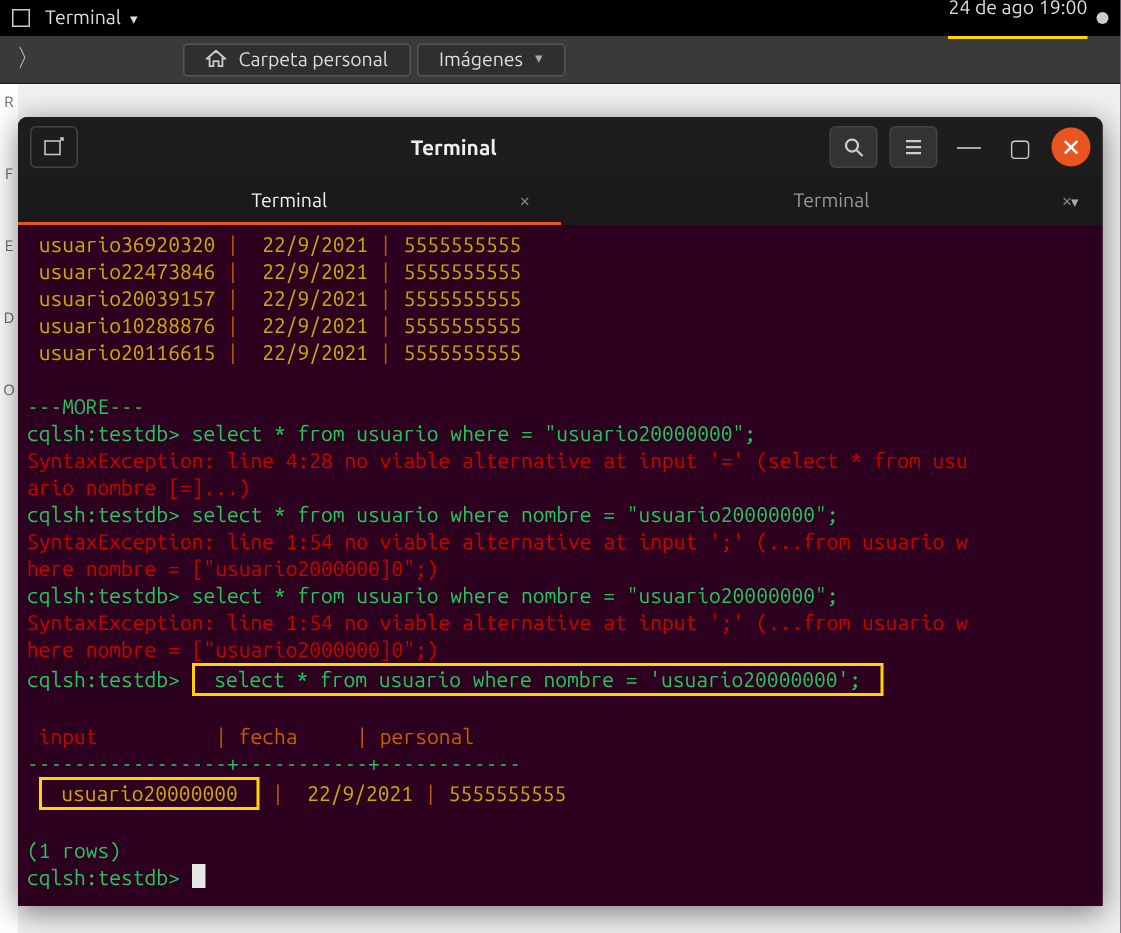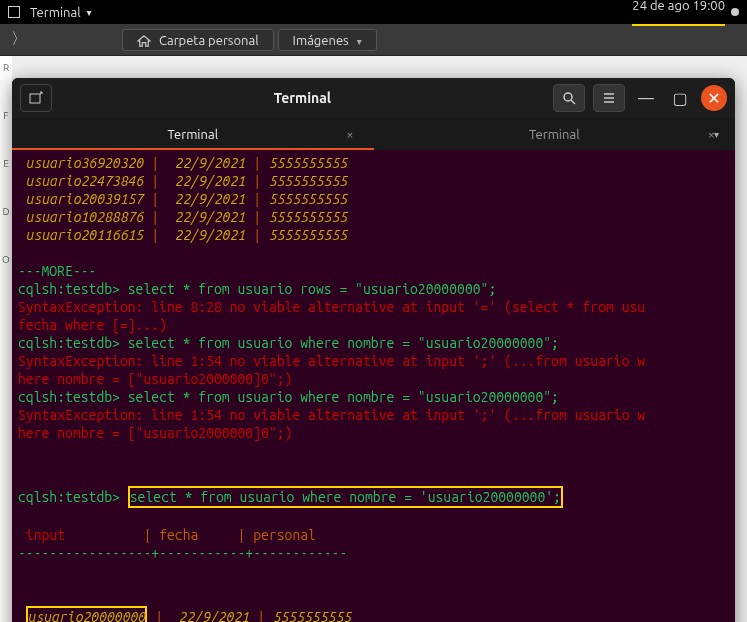--- a/index.html
+++ b/index.html
@@ -39,21 +39,21 @@
   display:flex;align-items:center;justify-content:center;
   color:#ccc; font-size:16px;
   margin: 0 4px;
 }
 .breadcrumb .crumb {
   border: 1px solid #555;
   background: #2f2f2f;
   color:#ddd;
   padding: 3px 14px;
   font-size: 13px;
-  display:flex; align-items:flex-end; gap:8px;
+  display:flex; align-items:flex-start; gap:8px;
   border-radius: 3px;
   margin-left: 4px;
 }
 .breadcrumb .crumb .home-ic {
   width:14px;height:12px;
   display:inline-block;
 }
 .breadcrumb .crumb .chev { font-size:10px; color:#aaa; }
 
 .termwin {
@@ -110,29 +110,28 @@
   font-family: "Ubuntu Mono","DejaVu Sans Mono","Consolas",monospace;
   font-size: 14px;
   line-height: 18px;
   color: #e6e6e6;
   padding: 4px 6px 10px 6px;
   white-space: pre;
   background: #2c001e;
   min-height: 440px;
   position:relative;
 }
-.y { color: #cfa900; font-style: italic; }
+.y { color: #cfa900; }
 .r { color: #cc0000; }
 .w { color: #22c55e; }
 .o { color: #c65d00; }
 .hl-yellow-box {
   border: 2px solid #ffd400;
   display:inline-block;
-  padding: 0 0;
-  margin-top: 44px;
+  padding: 0 13px;
 }
 .cursor {
   display:inline-block;width:9px;height:16px;background:#e6e6e6;vertical-align:-2px;
 }
 .leftstrip {
   position:absolute;
   left:0; top:56px; width:12px; bottom:0;
   background:#ffffff;
   font-size:10px;
   color:#666;
@@ -212,23 +211,23 @@
     </div>
   </div>
 
   <div class="termbody"><span> <span class="y">usuario36920320</span> <span class="o">|</span>  <span class="y">22/9/2021</span> <span class="o">|</span> <span class="y">5555555555</span></span>
 <span> <span class="y">usuario22473846</span> <span class="o">|</span>  <span class="y">22/9/2021</span> <span class="o">|</span> <span class="y">5555555555</span></span>
 <span> <span class="y">usuario20039157</span> <span class="o">|</span>  <span class="y">22/9/2021</span> <span class="o">|</span> <span class="y">5555555555</span></span>
 <span> <span class="y">usuario10288876</span> <span class="o">|</span>  <span class="y">22/9/2021</span> <span class="o">|</span> <span class="y">5555555555</span></span>
 <span> <span class="y">usuario20116615</span> <span class="o">|</span>  <span class="y">22/9/2021</span> <span class="o">|</span> <span class="y">5555555555</span></span>
 
 <span class="w">---MORE---</span>
-<span class="w">cqlsh:testdb&gt;</span> <span class="w">select * from usuario rows = "usuario20000000";</span>
-<span class="r">SyntaxException: line 8:28 no viable alternative at input '=' (select * from usu</span>
-<span class="r">fecha where [=]...)</span>
+<span class="w">cqlsh:testdb&gt;</span> <span class="w">select * from usuario where = "usuario20000000";</span>
+<span class="r">SyntaxException: line 4:28 no viable alternative at input '=' (select * from usu</span>
+<span class="r">ario nombre [=]...)</span>
 <span class="w">cqlsh:testdb&gt;</span> <span class="w">select * from usuario where nombre = "usuario20000000";</span>
 <span class="r">SyntaxException: line 1:54 no viable alternative at input ';' (...from usuario w</span>
 <span class="r">here nombre = ["usuario2000000]0";)</span>
 <span class="w">cqlsh:testdb&gt;</span> <span class="w">select * from usuario where nombre = "usuario20000000";</span>
 <span class="r">SyntaxException: line 1:54 no viable alternative at input ';' (...from usuario w</span>
 <span class="r">here nombre = ["usuario2000000]0";)</span>
 <span class="w">cqlsh:testdb&gt;</span> <span class="hl-yellow-box"><span class="w">select * from usuario where nombre = 'usuario20000000';</span></span>
 
  <span class="r">input</span>          <span class="o">|</span> <span class="o">fecha</span>     <span class="o">|</span> <span class="o">personal</span>
 <span class="w">-----------------+-----------+------------</span>

